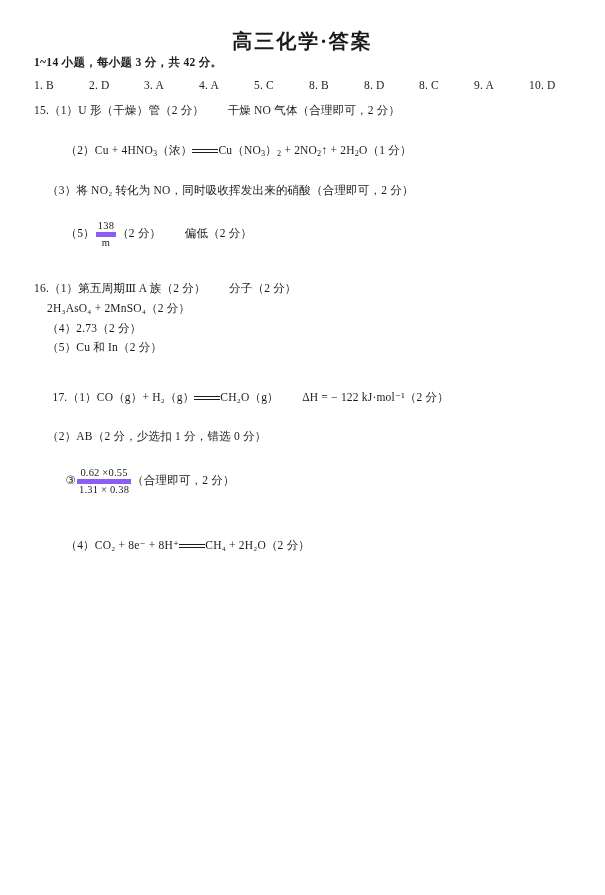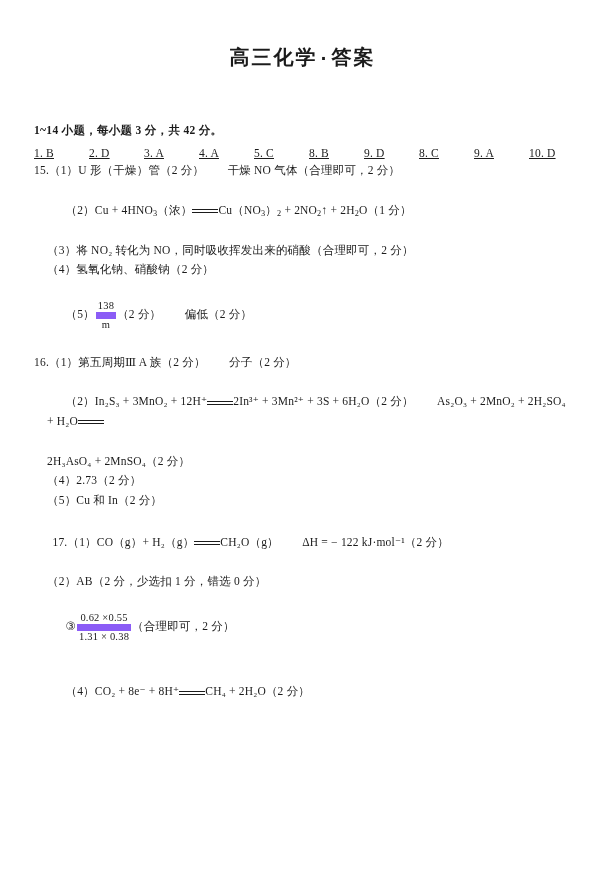--- a/index.html
+++ b/index.html
@@ -20,68 +20,66 @@
     height: 895px;
     position: relative;
     box-sizing: border-box;
     padding: 0 34px;
   }
   .doc-title {
     text-align: center;
     font-size: 20px;
     font-weight: bold;
     letter-spacing: 2px;
-    margin-top: 44px;
-    font-family: Liberation Mono, monospace;
+    margin-top: 28px;
+    font-family: Liberation Serif, serif;
   }
   .line {
     font-size: 11.5px;
     line-height: 1.72;
     white-space: pre-wrap;
     letter-spacing: 0.2px;
   }
   .bold-line {
     font-weight: bold;
     font-size: 11.5px;
     letter-spacing: 0.3px;
   }
   .intro {
-    margin-top: 52px;
   }
   .choice-row {
     display: flex;
     font-size: 11.5px;
     margin-top: 9px;
     letter-spacing: 0.2px;
   }
   .choice-row .cell {
     width: 55px;
     flex: 0 0 auto;
-    text-decoration: underline;
   }
   .choice-row.row2 .cell {
     width: 55px;
   }
   .qblock {
-    margin-top: 2px;
+    margin-top: 10px;
   }
   .indent1 {
     padding-left: 13px;
   }
   .frac {
     display: inline-block;
     vertical-align: middle;
     text-align: center;
     line-height: 1.15;
     font-size: 10.5px;
     margin: 0 1px;
   }
   .frac .num {
     display: block;
-    border-bottom: 7px solid #8b5cf6;
+    border-bottom: 5px solid #8b5cf6;
     padding: 0 2px;
   }
   .frac .den {
     display: block;
     padding: 0 2px;
   }
   sub { font-size: 0.72em; vertical-align: -0.25em; }
   .eqarrow {
     display: inline-block;
     position: relative;
@@ -127,44 +125,40 @@
 
   <div class="intro bold-line">1~14 小题，每小题 3 分，共 42 分。</div>
 
   <div class="choice-row row1">
     <span class="cell">1. B</span>
     <span class="cell">2. D</span>
     <span class="cell">3. A</span>
     <span class="cell">4. A</span>
     <span class="cell">5. C</span>
     <span class="cell">8. B</span>
-    <span class="cell">9. D</span>
+    <span class="cell">8. D</span>
     <span class="cell">8. C</span>
     <span class="cell">9. A</span>
     <span class="cell">10. D</span>
   </div>
 
 
   <div class="qblock">
     <div class="line">15.（1）U 形（干燥）管（2 分）　　干燥 NO 气体（合理即可，2 分）</div>
     <div class="line indent1">
       <span>（2）Cu + 4HNO</span><sub>3</sub><span>（浓）</span><span class="eqarrow"></span><span>Cu（NO</span><sub>3</sub><span>）</span><sub>2</sub><span> + 2NO</span><sub>2</sub><span>↑ + 2H</span><sub>2</sub><span>O（1 分）</span>
     </div>
     <div class="line indent1">（3）将 NO₂ 转化为 NO，同时吸收挥发出来的硝酸（合理即可，2 分）</div>
-    <div class="line indent1">（4）氢氧化钠、硝酸钠（2 分）</div>
     <div class="line indent1">
       <span>（5）</span><span class="frac"><span class="num">138</span><span class="den">m</span></span><span>（2 分）　　偏低（2 分）</span>
     </div>
   </div>
 
   <div class="qblock">
     <div class="line">16.（1）第五周期Ⅲ A 族（2 分）　　分子（2 分）</div>
-    <div class="line indent1">
-      <span>（2）In₂S₃ + 3MnO₂ + 12H⁺</span><span class="eqarrow"></span><span>2In³⁺ + 3Mn²⁺ + 3S + 6H₂O（2 分）　　As₂O₃ + 2MnO₂ + 2H₂SO₄ + H₂O</span><span class="eqarrow"></span>
-    </div>
     <div class="line indent1">2H₃AsO₄ + 2MnSO₄（2 分）</div>
     <div class="line indent1">（4）2.73（2 分）</div>
     <div class="line indent1">（5）Cu 和 In（2 分）</div>
   </div>
 
   <div class="qblock">
     <div class="line">
       <span>17.（1）CO（g）+ H₂（g）</span><span class="eqarrow"></span><span>CH₂O（g）　　ΔH = − 122 kJ·mol⁻¹（2 分）</span>
     </div>
     <div class="line indent1">（2）AB（2 分，少选扣 1 分，错选 0 分）</div>

